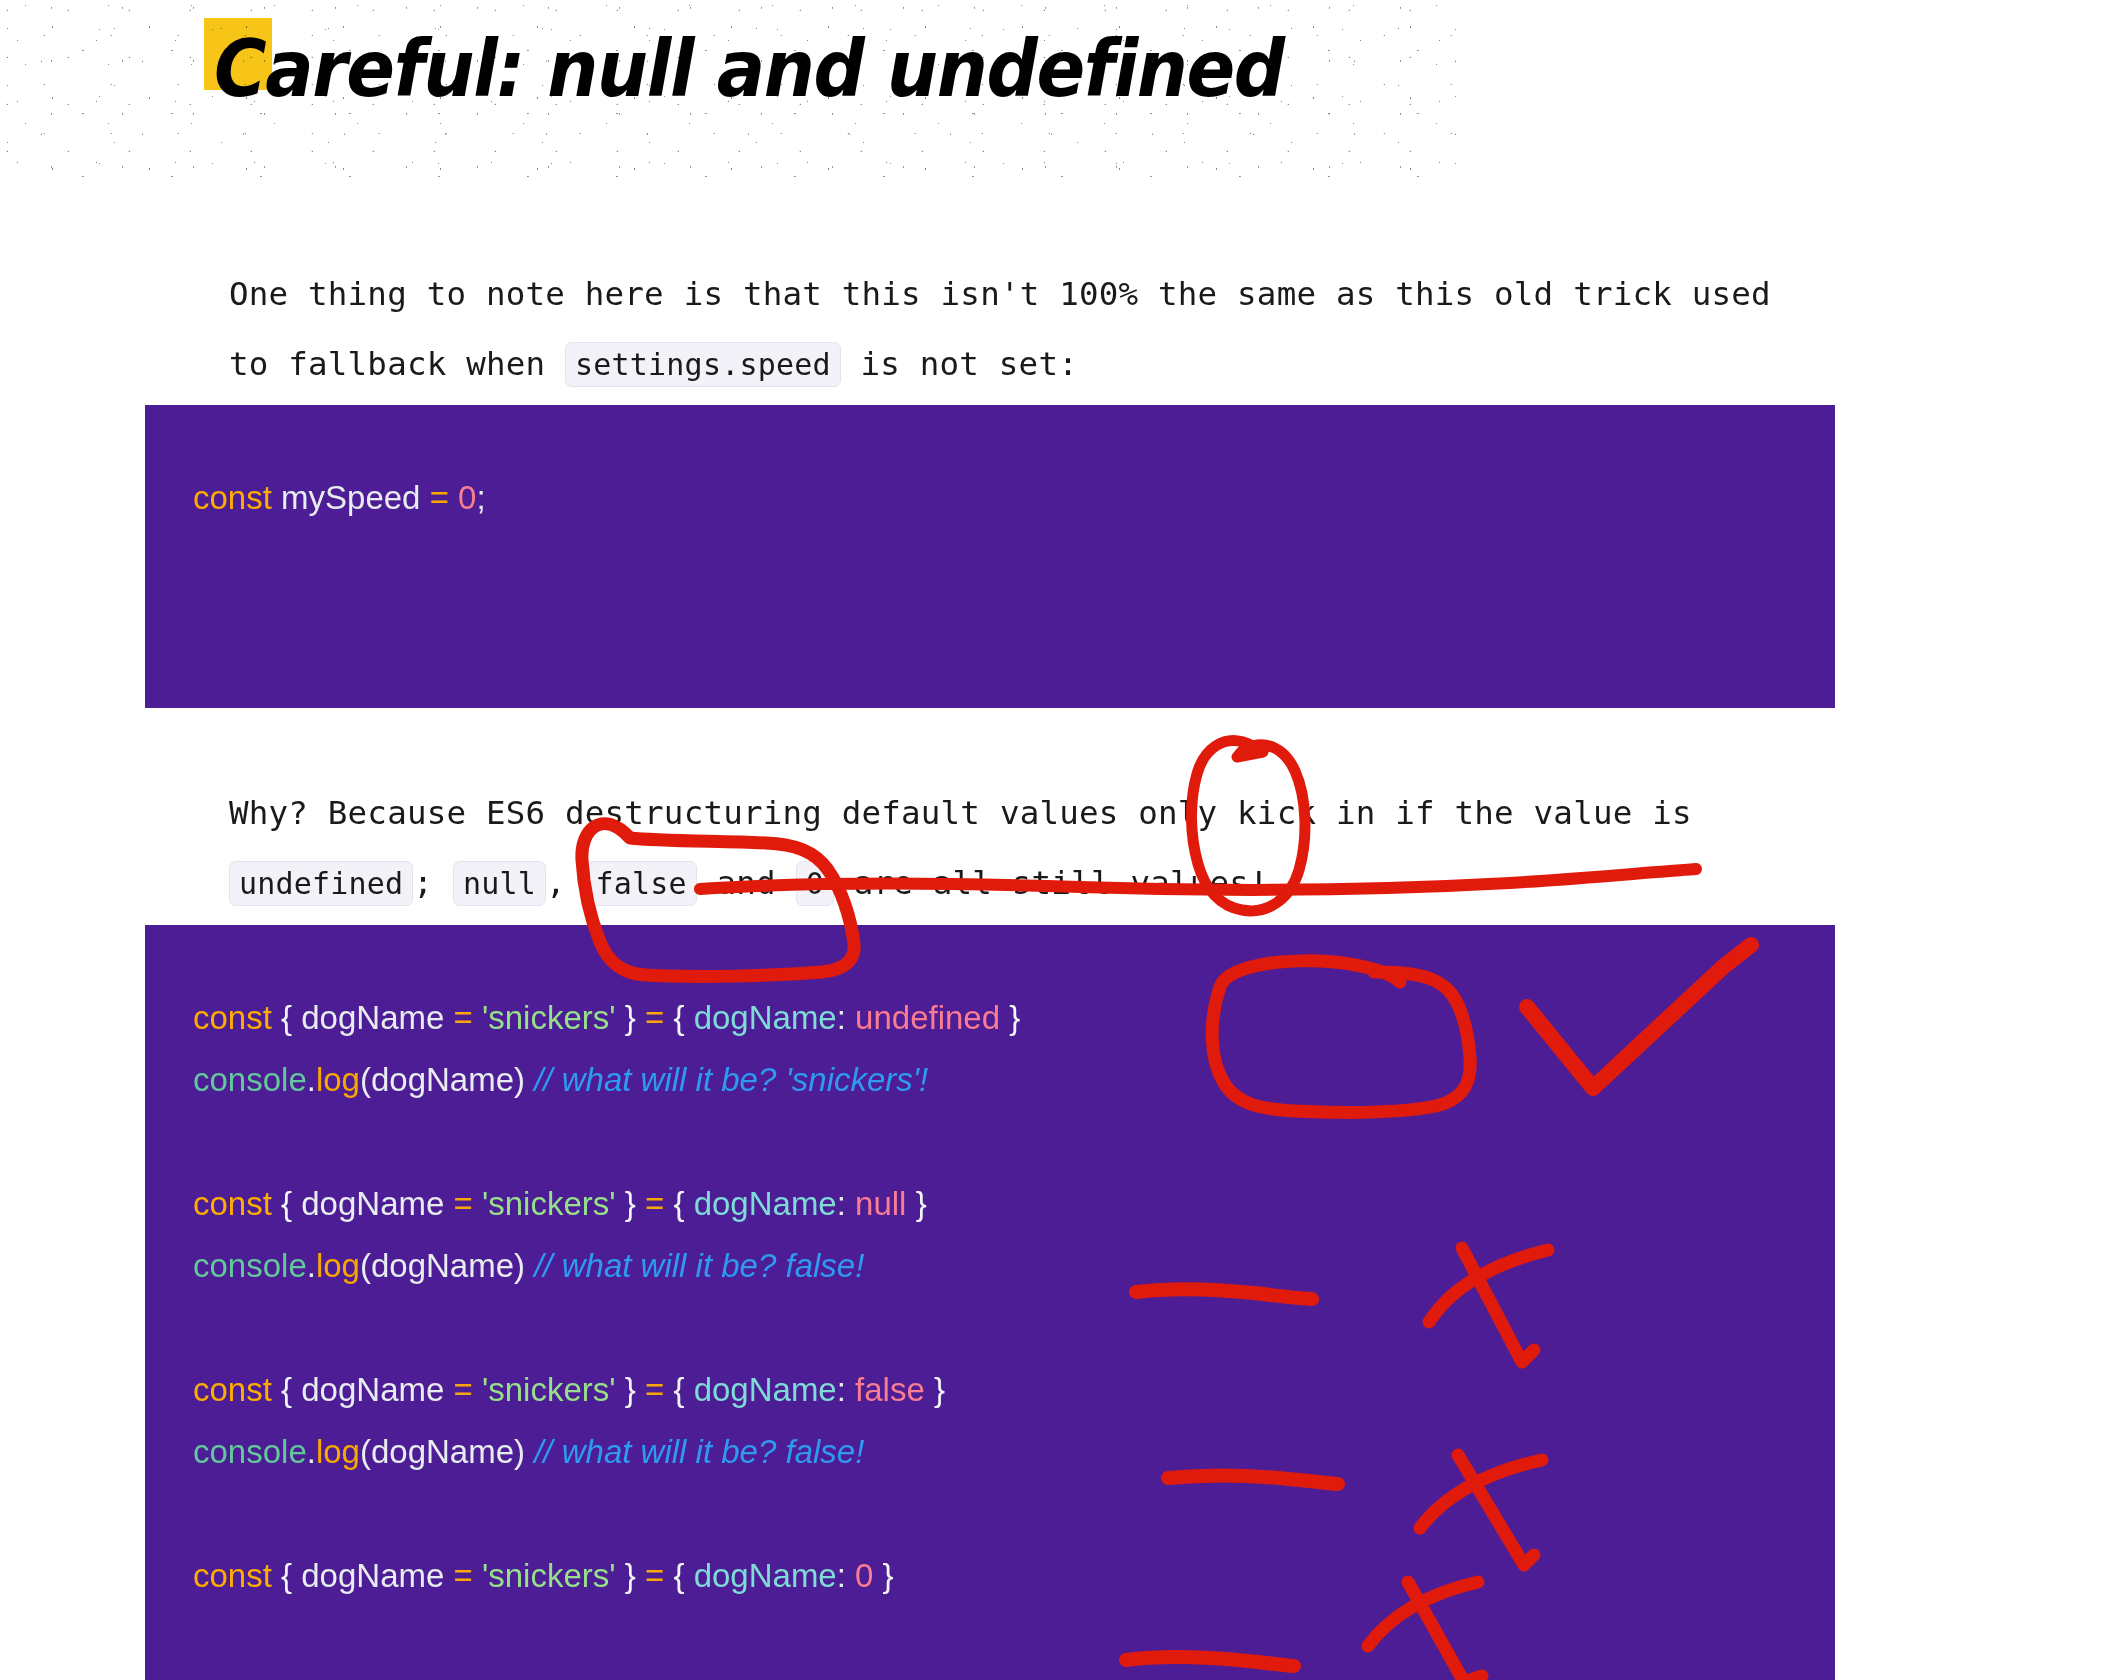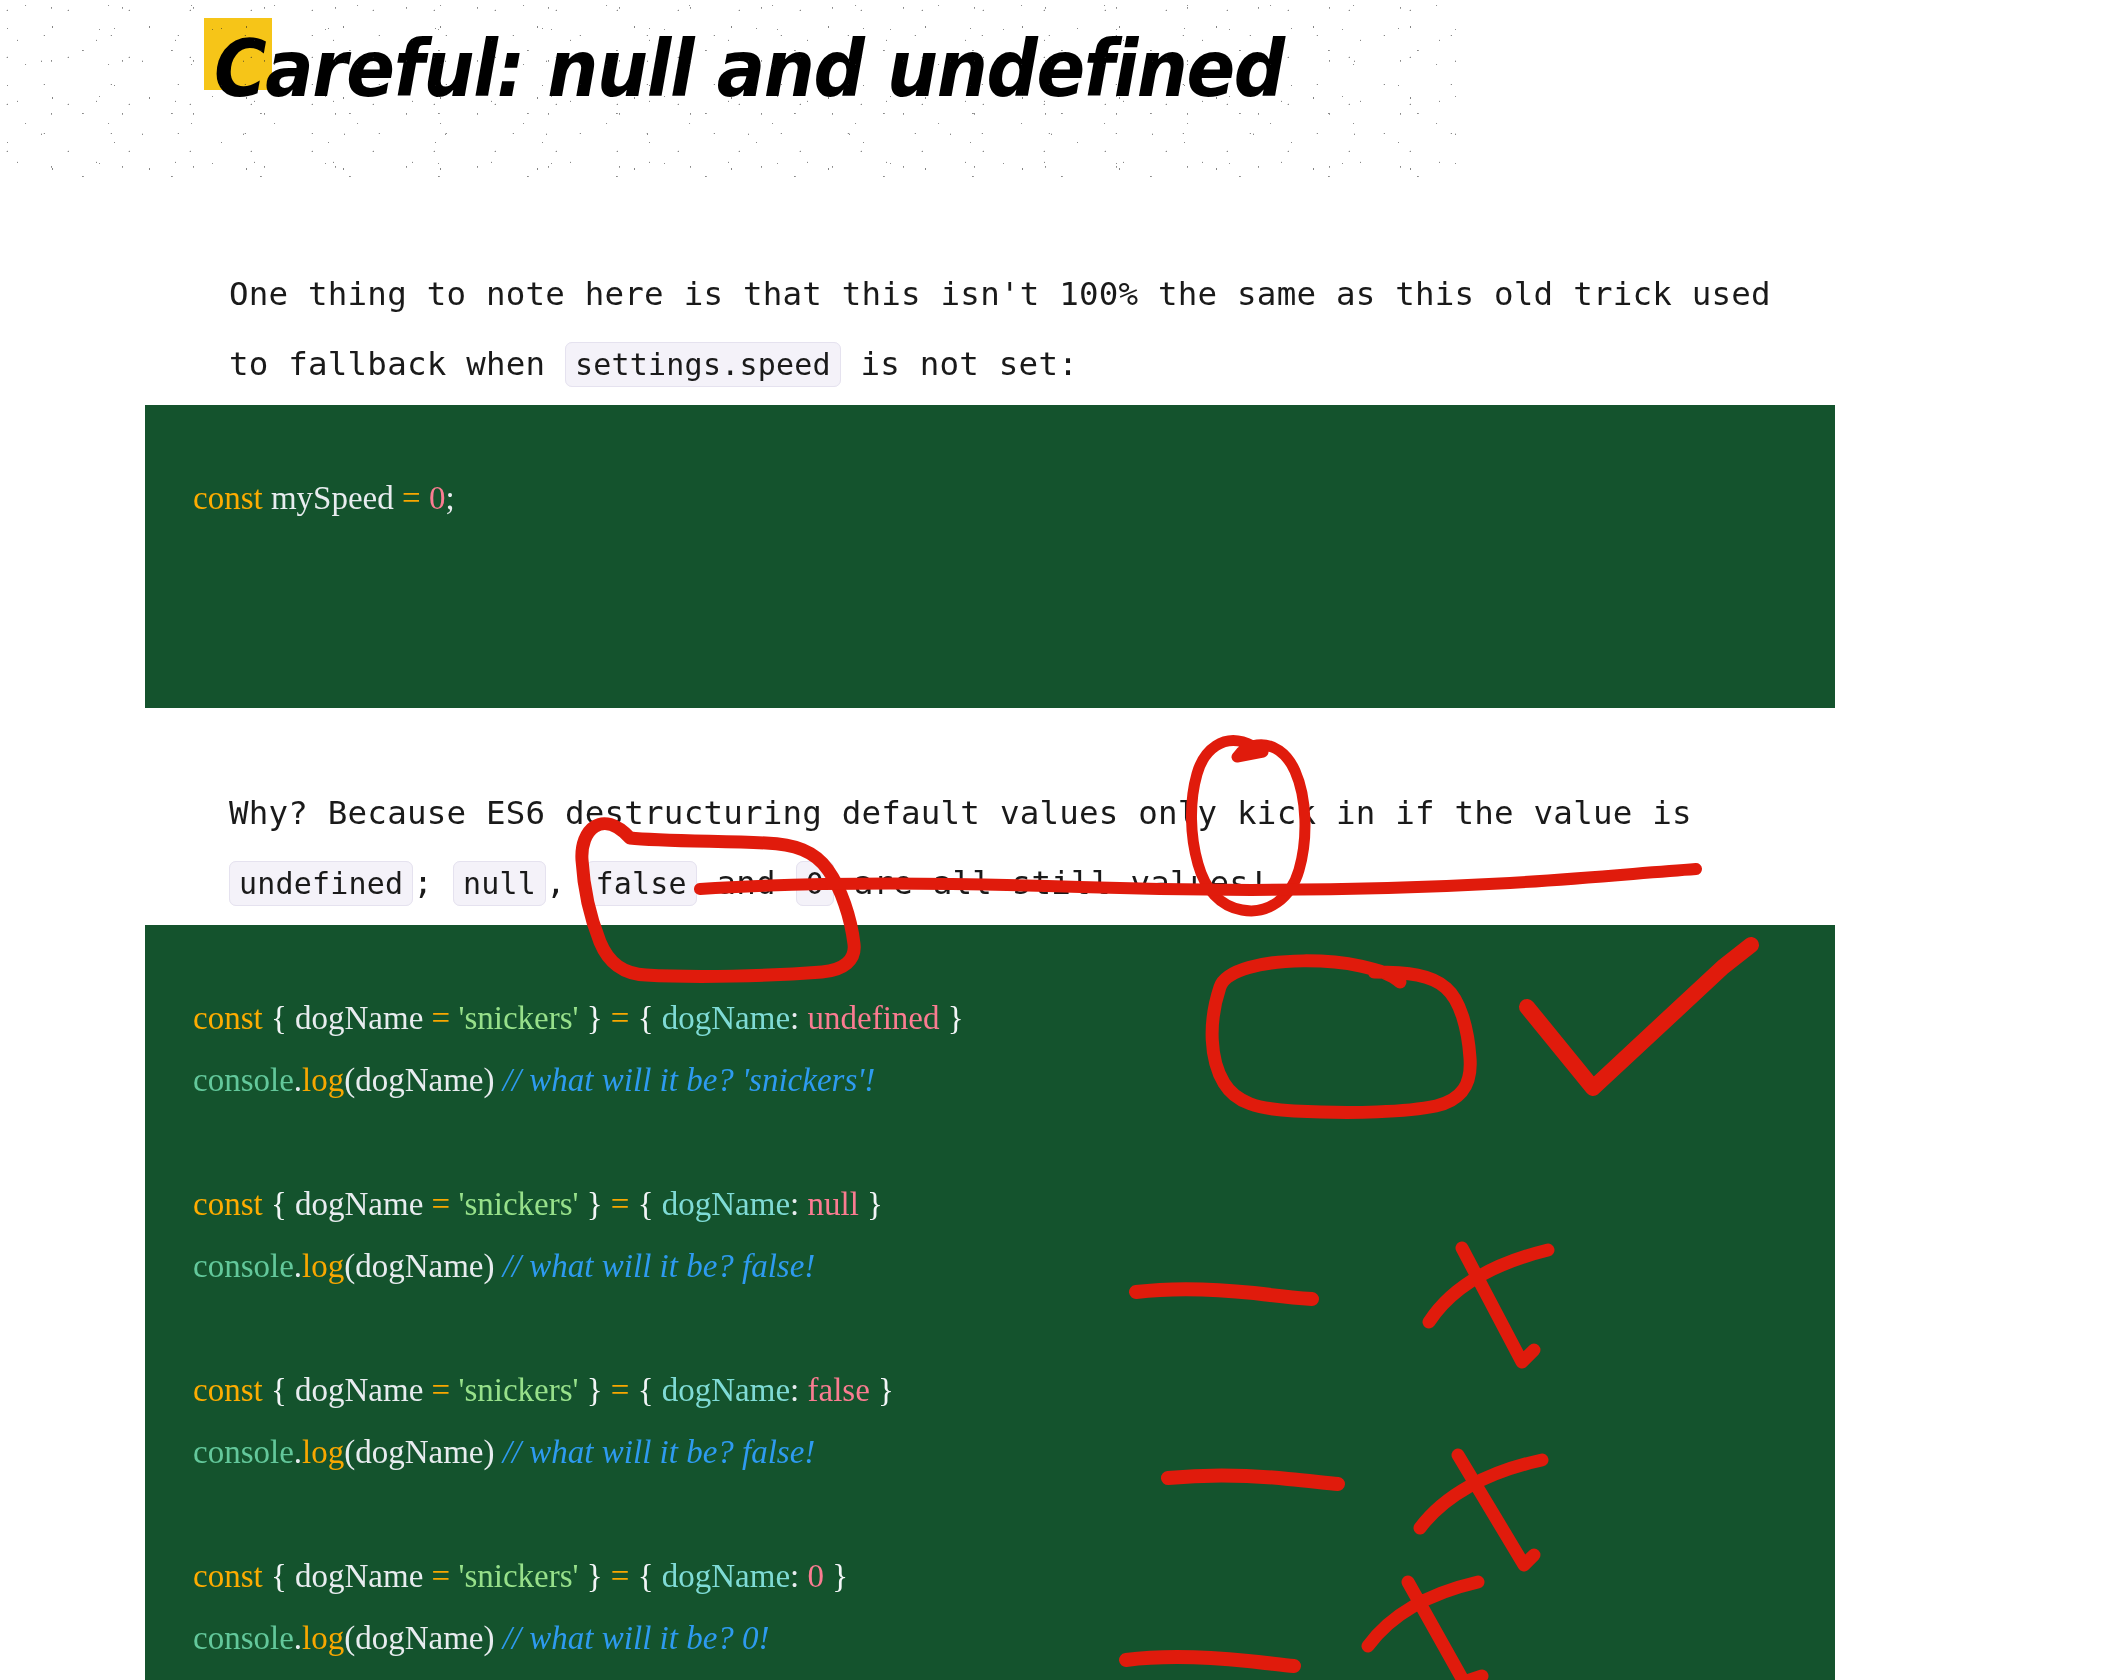--- a/index.html
+++ b/index.html
@@ -87,22 +87,22 @@
     padding: 4px 9px;
     color: #1a1a1a;
     white-space: nowrap;
   }
 
   
   .codeblock {
     position: absolute;
     left: 145px;
     width: 1690px;
-    background: #14532d;
-    font-family: Liberation Serif, serif;
+    background: #4c1d95;
+    font-family: Liberation Sans, sans-serif;
     font-size: 33px;
     line-height: 62px;
     color: #e6e9ed;
     overflow: hidden;
   }
   #code-1 { top: 405px; height: 303px; padding: 62px 0 0 48px; }
   #code-2 { top: 925px; height: 755px; padding: 62px 0 0 48px; }
   .code-line { white-space: pre; }
   .code-blank { height: 62px; }
 
@@ -144,21 +144,20 @@
     <div class="code-line"><span class="t-kw">const</span><span class="t-plain"> </span><span class="t-punct">{</span><span class="t-plain"> </span><span class="t-plain">dogName</span><span class="t-plain"> </span><span class="t-op">=</span><span class="t-plain"> </span><span class="t-str">'snickers'</span><span class="t-plain"> </span><span class="t-punct">}</span><span class="t-plain"> </span><span class="t-op">=</span><span class="t-plain"> </span><span class="t-punct">{</span><span class="t-plain"> </span><span class="t-key">dogName</span><span class="t-plain">: </span><span class="t-num">undefined</span><span class="t-plain"> </span><span class="t-punct">}</span></div>
     <div class="code-line"><span class="t-green">console</span><span class="t-plain">.</span><span class="t-fn">log</span><span class="t-plain">(dogName) </span><span class="t-cmt">// what will it be? 'snickers'!</span></div>
     <div class="code-blank"></div>
     <div class="code-line"><span class="t-kw">const</span><span class="t-plain"> </span><span class="t-punct">{</span><span class="t-plain"> </span><span class="t-plain">dogName</span><span class="t-plain"> </span><span class="t-op">=</span><span class="t-plain"> </span><span class="t-str">'snickers'</span><span class="t-plain"> </span><span class="t-punct">}</span><span class="t-plain"> </span><span class="t-op">=</span><span class="t-plain"> </span><span class="t-punct">{</span><span class="t-plain"> </span><span class="t-key">dogName</span><span class="t-plain">: </span><span class="t-num">null</span><span class="t-plain"> </span><span class="t-punct">}</span></div>
     <div class="code-line"><span class="t-green">console</span><span class="t-plain">.</span><span class="t-fn">log</span><span class="t-plain">(dogName) </span><span class="t-cmt">// what will it be? false!</span></div>
     <div class="code-blank"></div>
     <div class="code-line"><span class="t-kw">const</span><span class="t-plain"> </span><span class="t-punct">{</span><span class="t-plain"> </span><span class="t-plain">dogName</span><span class="t-plain"> </span><span class="t-op">=</span><span class="t-plain"> </span><span class="t-str">'snickers'</span><span class="t-plain"> </span><span class="t-punct">}</span><span class="t-plain"> </span><span class="t-op">=</span><span class="t-plain"> </span><span class="t-punct">{</span><span class="t-plain"> </span><span class="t-key">dogName</span><span class="t-plain">: </span><span class="t-num">false</span><span class="t-plain"> </span><span class="t-punct">}</span></div>
     <div class="code-line"><span class="t-green">console</span><span class="t-plain">.</span><span class="t-fn">log</span><span class="t-plain">(dogName) </span><span class="t-cmt">// what will it be? false!</span></div>
     <div class="code-blank"></div>
     <div class="code-line"><span class="t-kw">const</span><span class="t-plain"> </span><span class="t-punct">{</span><span class="t-plain"> </span><span class="t-plain">dogName</span><span class="t-plain"> </span><span class="t-op">=</span><span class="t-plain"> </span><span class="t-str">'snickers'</span><span class="t-plain"> </span><span class="t-punct">}</span><span class="t-plain"> </span><span class="t-op">=</span><span class="t-plain"> </span><span class="t-punct">{</span><span class="t-plain"> </span><span class="t-key">dogName</span><span class="t-plain">: </span><span class="t-num">0</span><span class="t-plain"> </span><span class="t-punct">}</span></div>
-    <div class="code-line"><span class="t-green">console</span><span class="t-plain">.</span><span class="t-fn">log</span><span class="t-plain">(dogName) </span><span class="t-cmt">// what will it be? 0!</span></div>
   </div>
 
 <svg id="annot-layer" viewBox="0 0 2104 1680">
   <g fill="none" stroke="#e01b0c" stroke-linecap="round" stroke-linejoin="round">
 
     <path stroke-width="11" d="M1253 746 c-30 -16 -50 6 -56 28 c-8 28 -7 62 1 90 c7 25 22 42 44 46
          c26 5 49 -12 57 -40 c9 -31 8 -72 -4 -99 c-8 -18 -22 -28 -38 -26
          c-9 1 -16 6 -20 12 l26 -5"></path>
 
     <path stroke-width="13" d="M630 838 c-28 -30 -50 -8 -48 22 c2 33 10 62 18 82 c9 22 24 32 46 33

